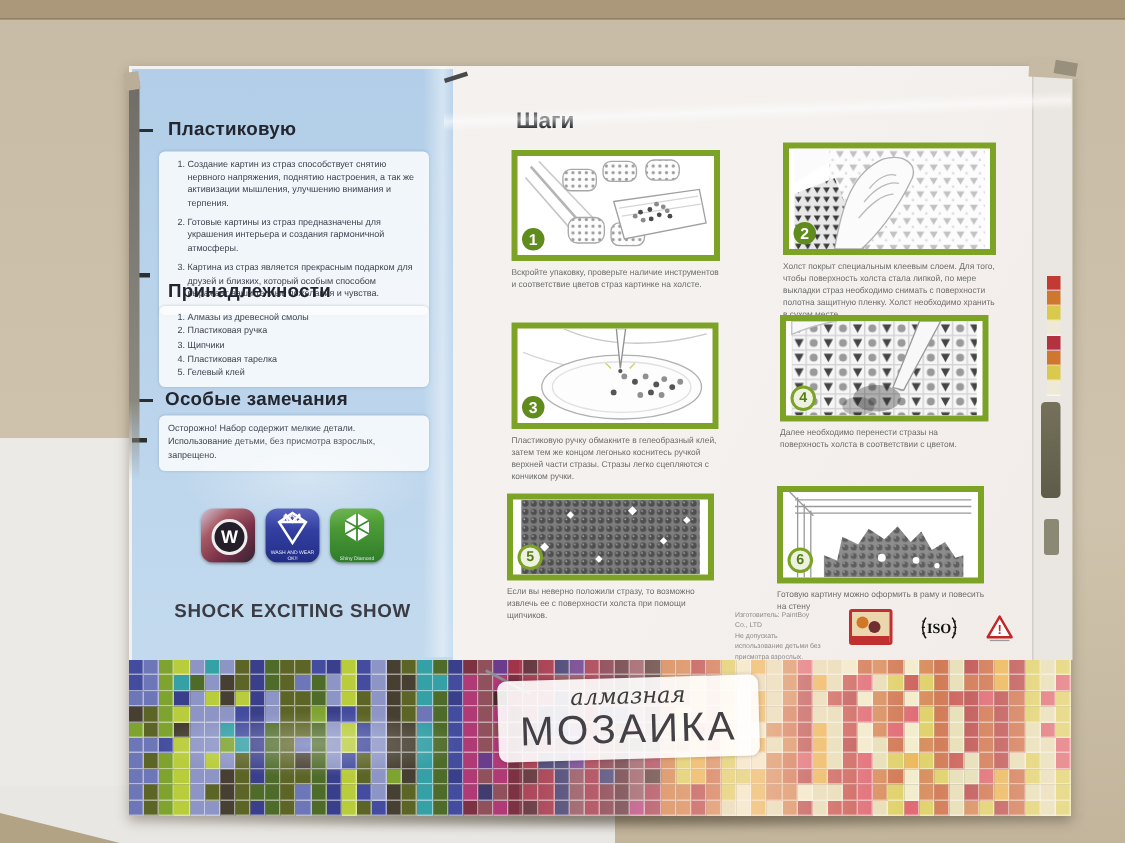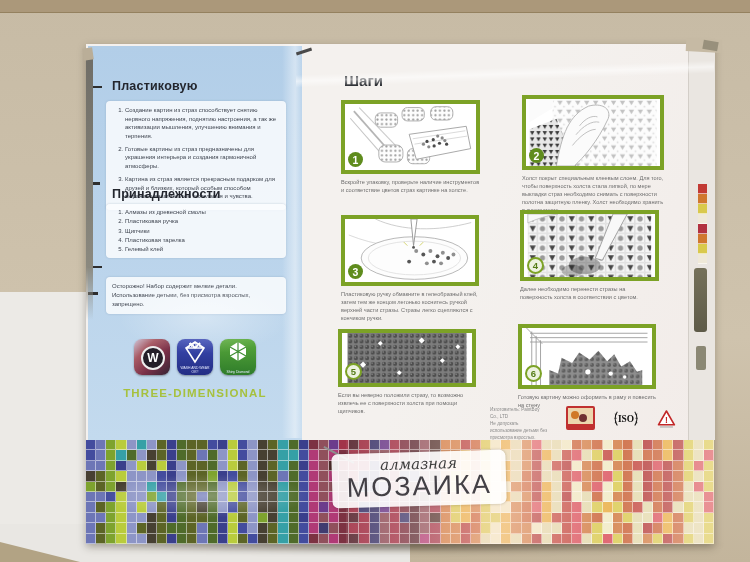--- a/index.html
+++ b/index.html
@@ -140,20 +140,21 @@
       <div class="sec-title t2">Принадлежности</div>
       <div class="card c2">
         <ol>
           <li>Алмазы из древесной смолы</li>
           <li>Пластиковая ручка</li>
           <li>Щипчики</li>
           <li>Пластиковая тарелка</li>
           <li>Гелевый клей</li>
         </ol>
       </div>
+      <div class="sec-title t3">Особые замечания</div>
       <div class="dash d3"></div>
       <div class="abs mark2"></div>
       <div class="card c3">Осторожно! Набор содержит мелкие детали. Использование детьми, без присмотра взрослых, запрещено.</div>
 
       <div class="abs icons-row">
         <div class="app app-w">
           <div class="w-circle">W</div>
         </div>
         <div class="app app-no1">
           <svg width="36" height="26" viewBox="0 0 36 26">
@@ -163,21 +164,21 @@
           <div class="app-cap">WASH AND WEAR OK!!</div>
         </div>
         <div class="app app-shiny">
           <svg width="36" height="26" viewBox="0 0 36 26">
             <polygon points="18,3 26,8 26,17 18,22 10,17 10,8" fill="#fff"></polygon>
             <path d="M18 3 L18 22 M10 8 L26 17 M26 8 L10 17" stroke="#3c8c30" stroke-width="1.2"></path>
           </svg>
           <div class="app-cap">Shiny Diamond</div>
         </div>
       </div>
-      <div class="abs slogan1">THREE-DIMENSIONAL</div>
+      <div class="abs slogan2">SHOCK EXCITING SHOW</div>
       <div class="abs sheen-blue"></div>
     </div>
 
     <div class="abs side-dark"></div>
 
     <div class="abs steps-title">Шаги</div>
 
     <div class="step s1">
       <div class="fig f1">
         <svg width="131" height="66" viewBox="0 0 139 74">

